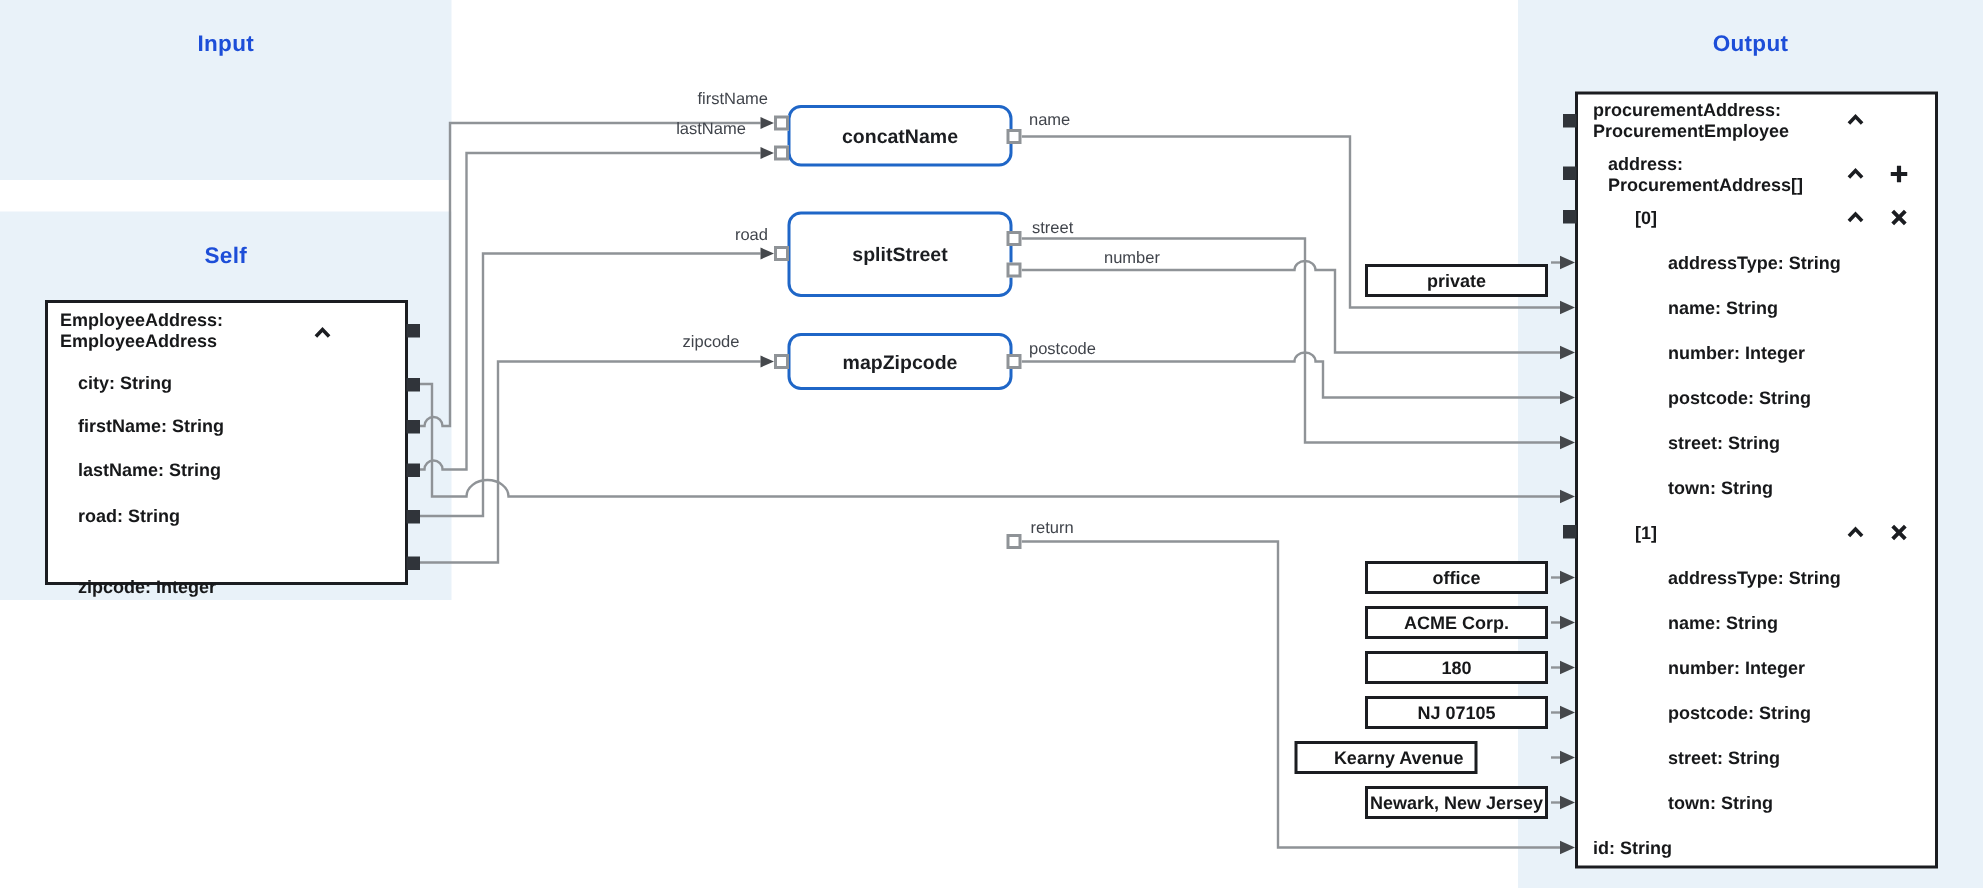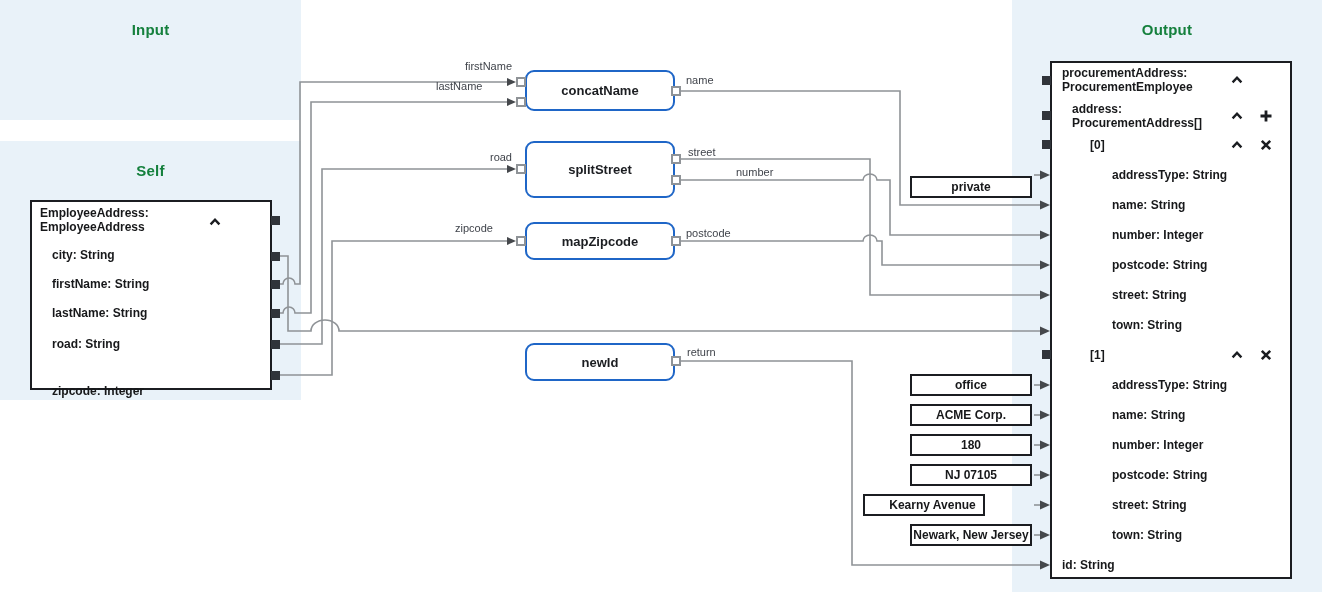--- a/index.html
+++ b/index.html
@@ -1,21 +1,21 @@
 <!DOCTYPE html>
 <html><head>
 <meta charset="utf-8">
 <style>
   * { margin:0; padding:0; box-sizing:border-box; }
   html,body { background:#fff; }
   body { font-family:"Liberation Sans", sans-serif; }
   .canvas { position:relative; width:1322px; height:592px; background:#fff; overflow:hidden; }
 
   .panel { position:absolute; background:#e9f2f9; }
-  .panel-title { text-align:center; font-weight:bold; font-size:15px; color:#15803d; padding-top:21px; letter-spacing:.2px; }
+  .panel-title { text-align:center; font-weight:bold; font-size:15px; color:#1d4ed8; padding-top:21px; letter-spacing:.2px; }
 
   .wires { position:absolute; left:0; top:0; z-index:1; }
 
   .node { position:absolute; background:#fff; border:2px solid #1b1d21; z-index:2; }
   .fn { position:absolute; background:#fff; border:2px solid #1f66c7; border-radius:9px; z-index:2;
         display:flex; align-items:center; justify-content:center;
         font-weight:bold; font-size:13px; color:#1b1d21; }
   .const { position:absolute; width:122px; height:22px; background:#fff; border:2px solid #1b1d21; z-index:2;
            display:flex; align-items:center; justify-content:center; font-weight:bold; font-size:12px; color:#17181a; }
 
@@ -101,44 +101,41 @@
   <div class="port-dark" style="left:271px; top:340px;"></div>
   <div class="port-dark" style="left:271px; top:371px;"></div>
 
   <div class="fn" style="left:525px; top:70px; width:150px; height:41px;">
     <span>concatName</span>
   </div>
   <div class="port-light" style="left:516px; top:77px;"></div>
   <div class="port-light" style="left:516px; top:97px;"></div>
   <div class="port-light" style="left:671px; top:86px;"></div>
   <div class="port-label" style="left:436px; top:60px; width:76px; text-align:right;">firstName</div>
-  <div class="port-label" style="left:436px; top:80px; width:76px; text-align:left;">lastName</div>
+  <div class="port-label" style="left:436px; top:80px; width:76px; text-align:center;">lastName</div>
   <div class="port-label" style="left:686px; top:74px;">name</div>
 
   <div class="fn" style="left:525px; top:141px; width:150px; height:57px;">
     <span>splitStreet</span>
   </div>
   <div class="port-light" style="left:516px; top:164px;"></div>
   <div class="port-light" style="left:671px; top:154px;"></div>
   <div class="port-light" style="left:671px; top:175px;"></div>
   <div class="port-label" style="left:436px; top:151px; width:76px; text-align:right;">road</div>
   <div class="port-label" style="left:688px; top:146px;">street</div>
   <div class="port-label" style="left:688px; top:166px;padding-left:48px;">number</div>
 
   <div class="fn" style="left:525px; top:222px; width:150px; height:38px;">
     <span>mapZipcode</span>
   </div>
   <div class="port-light" style="left:516px; top:236px;"></div>
   <div class="port-light" style="left:671px; top:236px;"></div>
   <div class="port-label" style="left:436px; top:222px; width:76px; text-align:center;">zipcode</div>
   <div class="port-label" style="left:686px; top:227px;">postcode</div>
 
-  <div class="fn" style="left:525px; top:343px; width:150px; height:38px;">
-    <span>newId</span>
-  </div>
   <div class="port-light" style="left:671px; top:356px;"></div>
   <div class="port-label" style="left:687px; top:346px;">return</div>
 
   <div class="const" style="left:910px; top:176px;">private</div>
   <div class="const" style="left:910px; top:374px;">office</div>
   <div class="const" style="left:910px; top:404px;">ACME Corp.</div>
   <div class="const" style="left:910px; top:434px;">180</div>
   <div class="const" style="left:910px; top:464px;">NJ 07105</div>
   <div class="const" style="left:863px; top:494px;padding-left:17px;">Kearny Avenue</div>
   <div class="const" style="left:910px; top:524px;">Newark, New Jersey</div>

